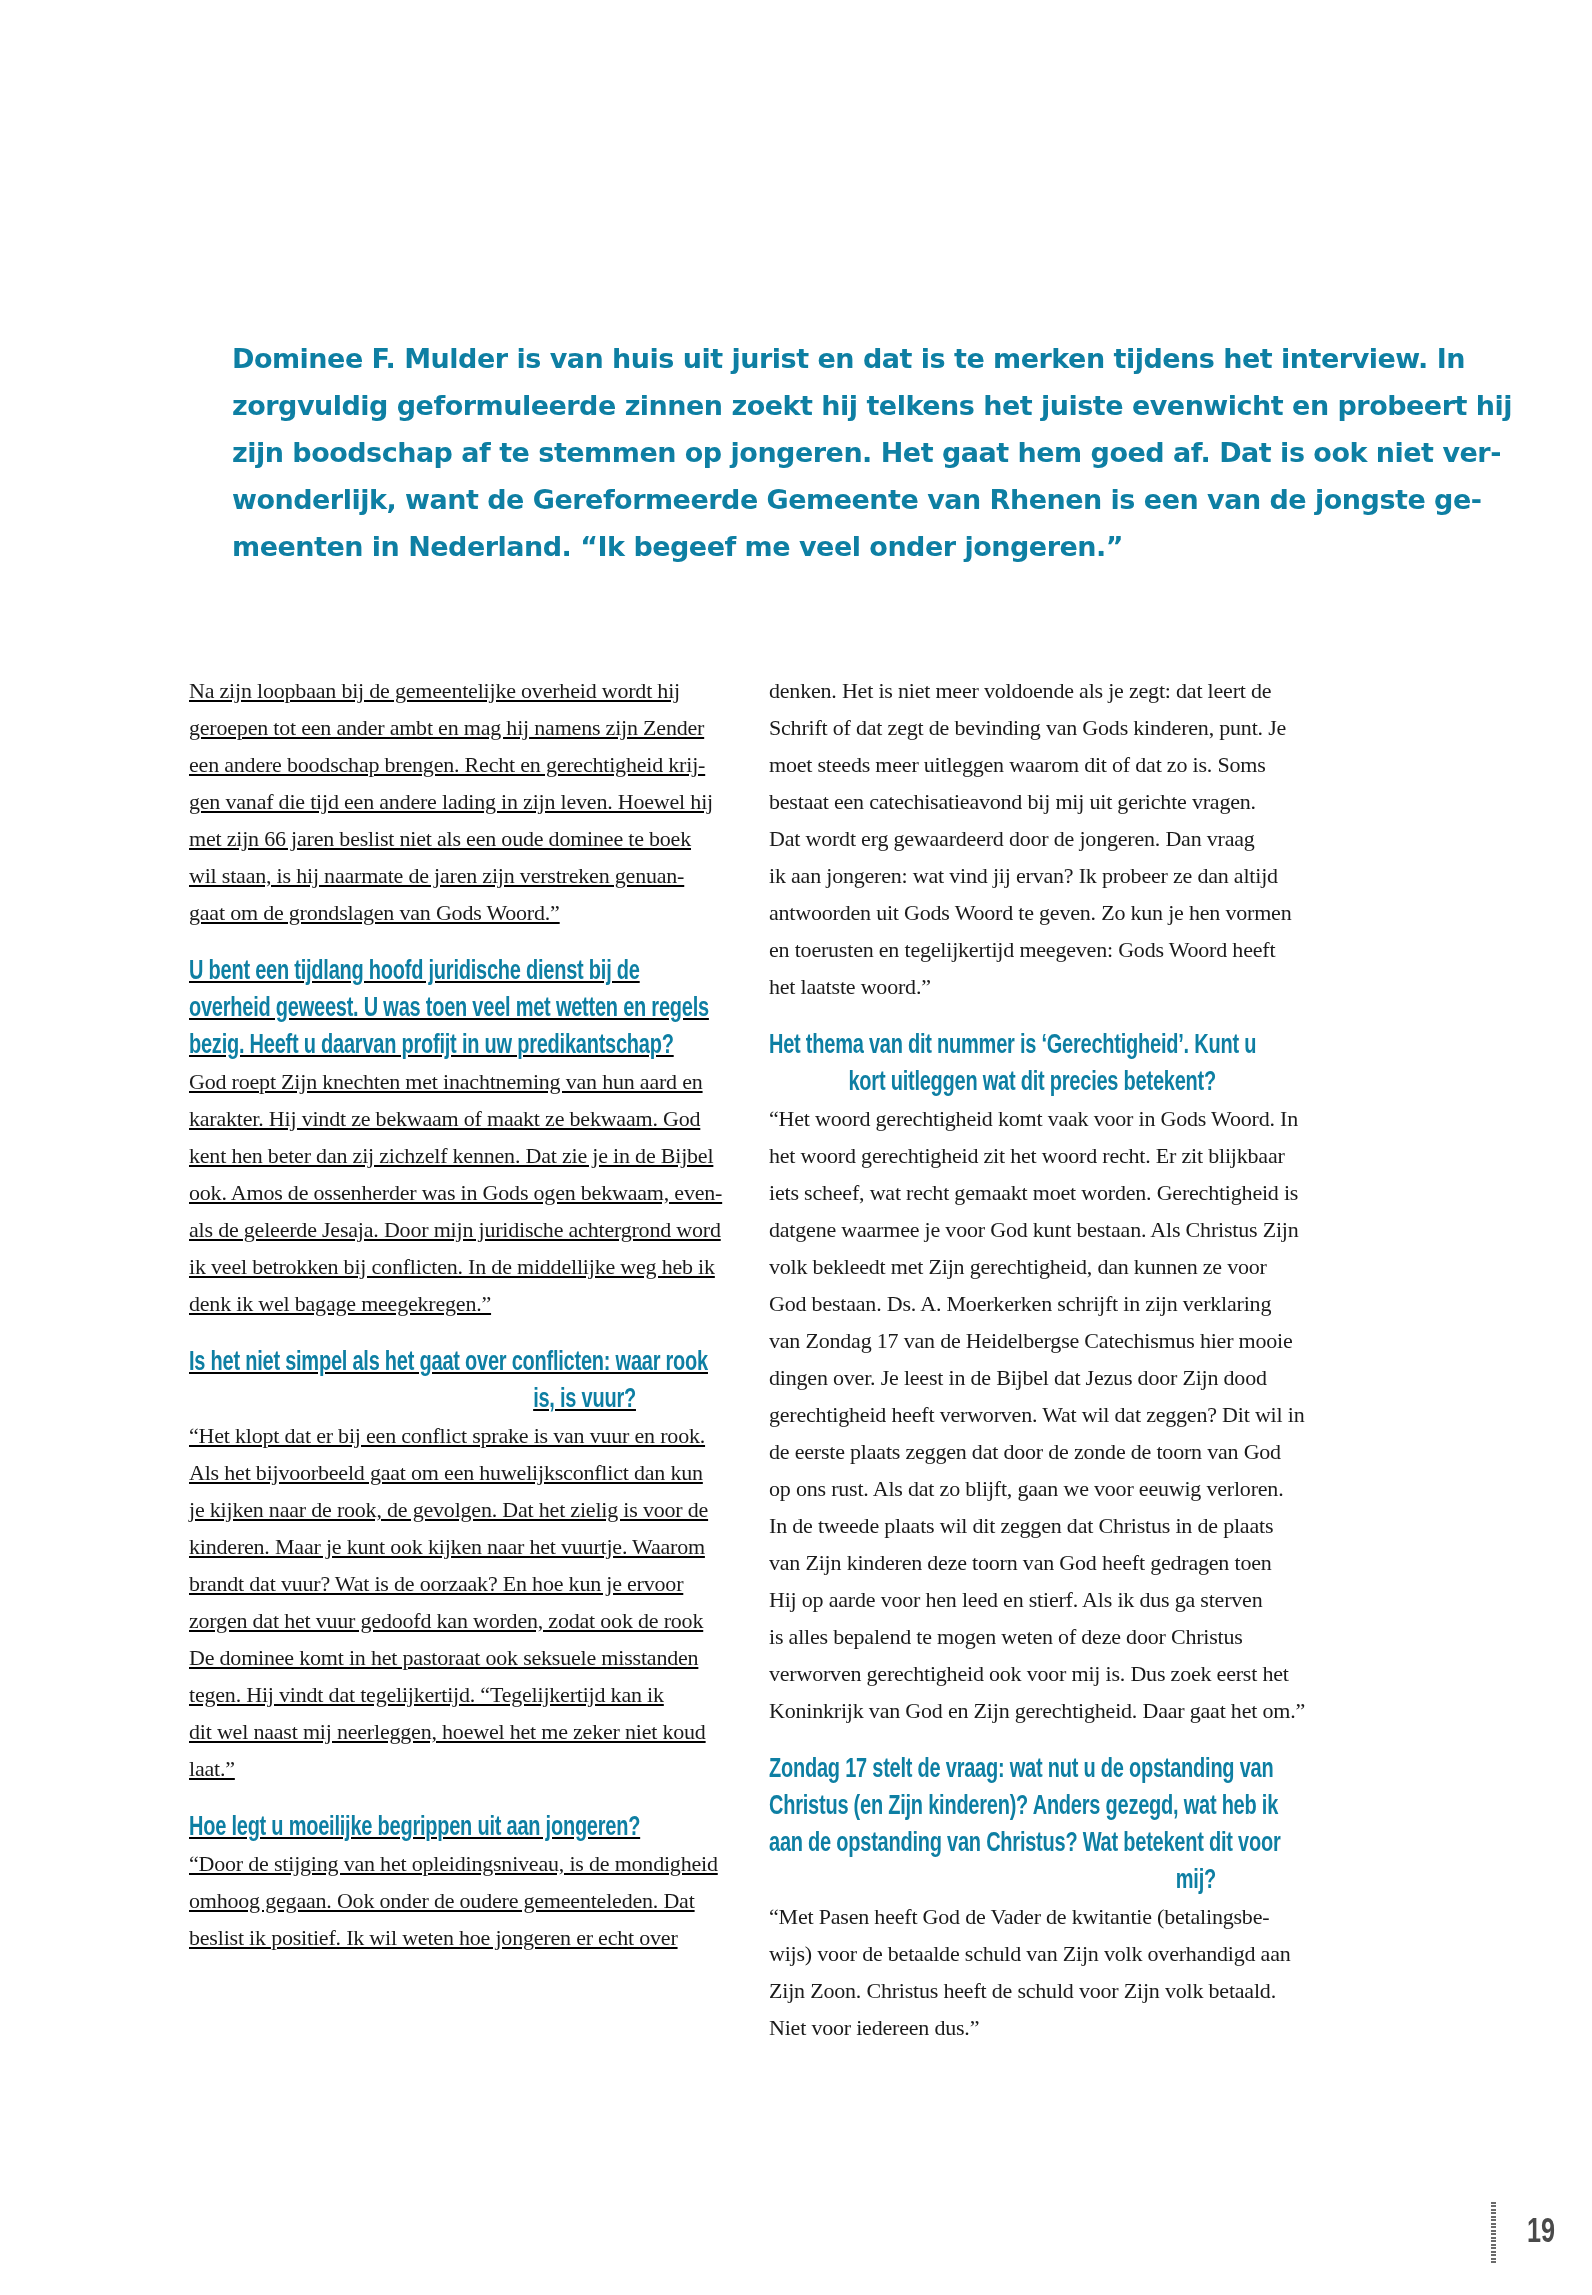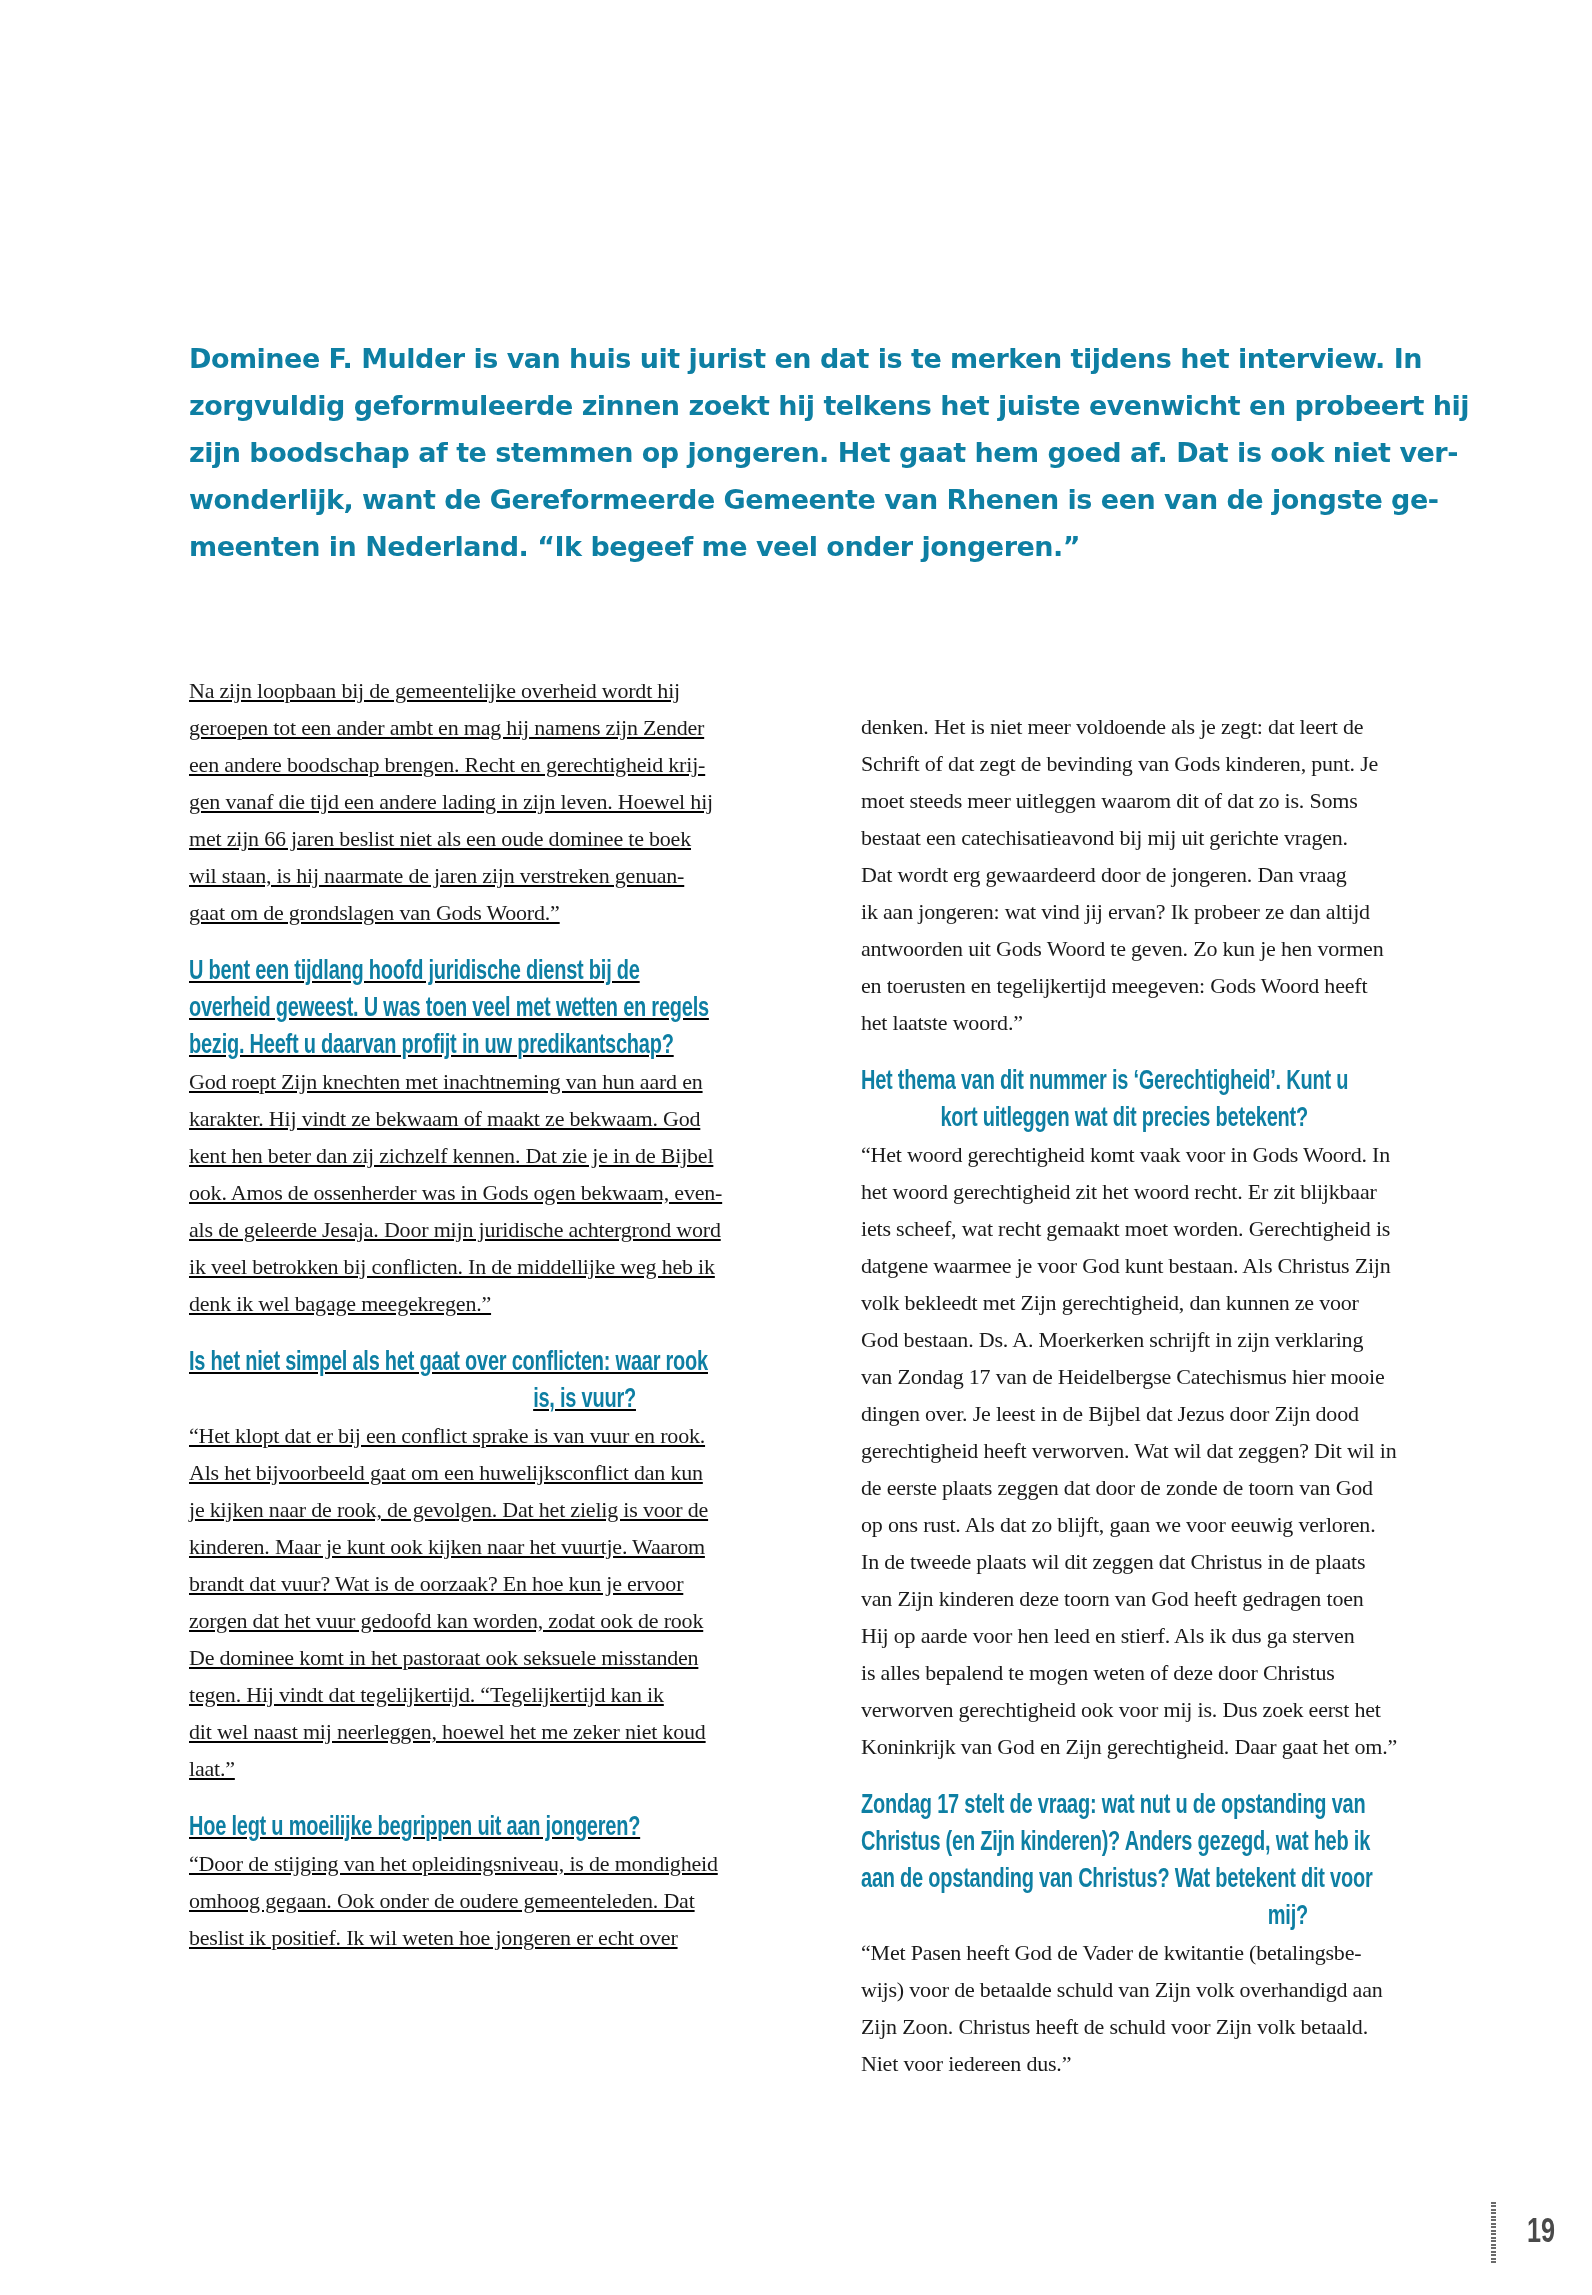--- a/index.html
+++ b/index.html
@@ -22,28 +22,29 @@
     font-weight: bold;
     color: #0e7fa3;
     font-size: 27px;
     letter-spacing: -0.5px;
   }
   .intro .ln {
     display: block;
     height: 47px;
     line-height: 47px;
     white-space: nowrap;
+    margin-left: 43px;
   }
   .col {
     position: absolute;
     top: 672px;
     width: 604px;
   }
   .col-left { left: 189px; text-decoration: underline; }
-  .col-right { left: 861px; margin-top: 36px; }
+  .col-right { left: 769px; }
   .body-ln {
     display: block;
     height: 37px;
     line-height: 37px;
     font-family: "Liberation Serif", serif;
     font-size: 22px;
     color: #1b1b1b;
     white-space: nowrap;
     letter-spacing: -0.2px;
   }

